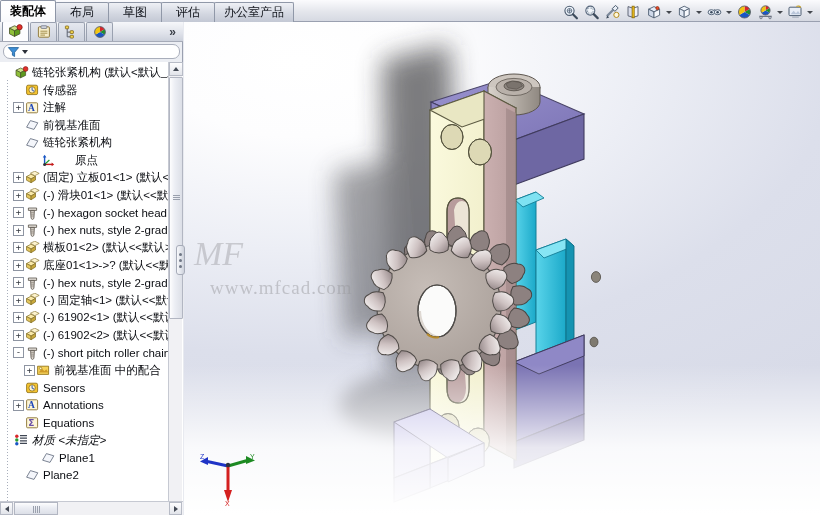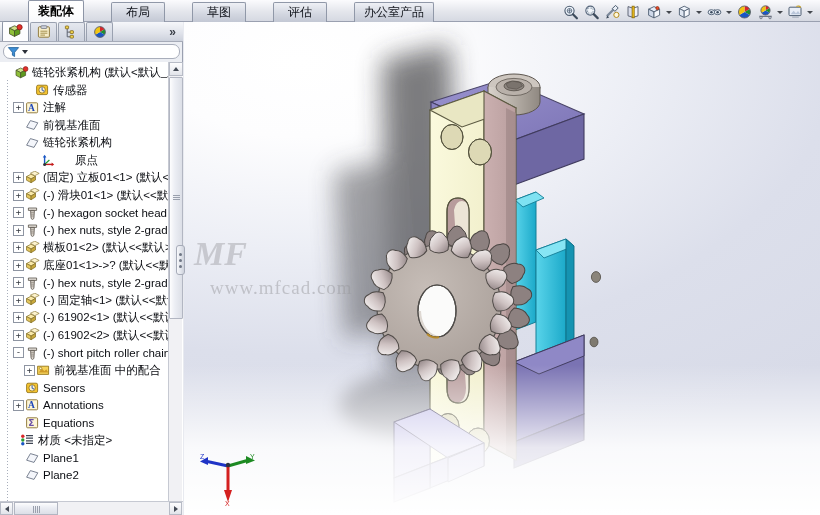--- a/index.html
+++ b/index.html
@@ -21,21 +21,20 @@
   .tabstrip { position:absolute; left:0; top:0; height:22px; display:flex; align-items:flex-end; }
   .tab {
     height:20px; min-width:54px; padding:0 9px;
     display:flex; align-items:center; justify-content:center;
     font-size:12px; color:#10131a;
     background: linear-gradient(#eef0f5,#d2d6e0 60%,#c3c8d4);
     border:1px solid #9098a8; border-bottom:none;
     margin-right:-1px;
     border-radius:2px 2px 0 0;
     white-space:nowrap;
-    margin-left:28px;
   }
   .tab.active {
     background: linear-gradient(#ffffff,#fdfdfe 60%,#f7f8fb);
     color:#000; font-weight:bold;
     border-color:#8d95a6; height:22px;
     position:relative; z-index:3;
   }
 
   
   .toolgroup { position:absolute; right:6px; top:2px; height:20px; display:flex; align-items:center; gap:1px; }
@@ -151,21 +150,21 @@
     background:linear-gradient(to bottom, rgba(255,255,255,0) 0%, rgba(255,255,255,.85) 55%, #ffffff 100%);
   }
   .scene { position:absolute; left:0; top:0; width:636px; height:493px; }
 
   .watermark {
     position:absolute; left:10px; top:205px; width:430px; height:90px;
     z-index:6; pointer-events:none;
   }
   .wm-cn { font-size:40px; color:rgba(150,150,155,.40); font-weight:bold; letter-spacing:10px;
      font-family:"DejaVu Sans", sans-serif; }
-  .wm-mf { position:absolute; left:0; top:8px; font-size:34px; font-style:italic; font-weight:bold;
+  .wm-mf { position:absolute; left:0; top:8px; font-size:34px; font-style:italic; font-weight:normal;
      color:rgba(150,150,155,.42); font-family:"Liberation Serif",serif; }
   .wm-url { position:absolute; left:16px; top:50px; font-size:19px; color:rgba(150,150,155,.48);
      font-family:"Liberation Serif", serif; letter-spacing:1px; }
 
   .triad { position:absolute; left:14px; bottom:8px; width:60px; height:55px; z-index:7;}
 </style>
 </head>
 <body>
 
 <div id="app">
@@ -338,21 +337,21 @@
           <div class="trow" style="padding-left: 2px;">
             <span class="expander"></span>
             <span class="ico"><svg width="15" height="14" viewBox="0 0 15 14">
                 <path d="M2 4.2l4.6-2.2 5 2.2-5 2.4z" fill="#cfe08a" stroke="#46512a" stroke-width=".7"></path>
                 <path d="M2 4.2v5.2l4.6 2.4V6.6z" fill="#8fbf3a" stroke="#46512a" stroke-width=".7"></path>
                 <path d="M11.6 4.2v5.2l-5 2.4V6.6z" fill="#5e9a1e" stroke="#46512a" stroke-width=".7"></path>
                 <circle cx="11.6" cy="3" r="2.4" fill="#e2302b" stroke="#7d1410" stroke-width=".6"></circle>
               </svg></span>
             <span class="lbl" style="font-weight: normal;">链轮张紧机构  (默认&lt;默认_显示状</span>
           </div>
-          <div class="trow" style="padding-left: 23px;">
+          <div class="trow" style="padding-left: 13px;">
             <span class="expander"></span>
             <span class="ico"><svg width="15" height="14" viewBox="0 0 15 14">
                 <rect x="1.6" y="2.2" width="11" height="9.4" rx="1.5" fill="#f5c430" stroke="#8a6a0d" stroke-width=".8"></rect>
                 <circle cx="7.1" cy="6.9" r="3.2" fill="#fdf3cd" stroke="#8a6a0d" stroke-width=".8"></circle>
                 <path d="M7.1 4.2v2.7l2 1.4" stroke="#4a6ab5" stroke-width="1.1" fill="none"></path>
               </svg></span>
             <span class="lbl">传感器</span>
           </div>
           <div class="trow" style="padding-left: 13px;">
             <span class="expander box">+</span>
@@ -521,31 +520,31 @@
             <span class="lbl">Annotations</span>
           </div>
           <div class="trow" style="padding-left: 13px;">
             <span class="expander"></span>
             <span class="ico"><svg width="15" height="14" viewBox="0 0 15 14">
                 <rect x="1.6" y="1.8" width="11" height="10" rx="1" fill="#fdf6d8" stroke="#8a7231" stroke-width=".9"></rect>
                 <text x="3.2" y="10.2" font-size="9" font-weight="bold" fill="#6a4fa8" font-family="DejaVu Sans, sans-serif">Σ</text>
               </svg></span>
             <span class="lbl">Equations</span>
           </div>
-          <div class="trow" style="padding-left: 8px;">
+          <div class="trow" style="padding-left: 2px; font-style: italic;">
             <span class="expander"></span>
             <span class="ico"><svg width="15" height="14" viewBox="0 0 15 14">
                 <circle cx="2.8" cy="3.2" r="1.7" fill="#d9272a"></circle>
                 <circle cx="2.8" cy="7" r="1.7" fill="#2a9c33"></circle>
                 <circle cx="2.8" cy="10.8" r="1.7" fill="#1a56c4"></circle>
                 <path d="M6 2.6h7M6 5.2h7M6 7.8h7M6 10.4h7" stroke="#3f4654" stroke-width="1.2"></path>
               </svg></span>
             <span class="lbl">材质 &lt;未指定&gt;</span>
           </div>
-          <div class="trow" style="padding-left: 13px;">
+          <div class="trow" style="padding-left: 29px;">
             <span class="expander"></span>
             <span class="ico"><svg width="15" height="14" viewBox="0 0 15 14">
                 <path d="M1.6 9.2L5.4 2.6l7.4 2.2-3.8 6.6z" fill="#f4f6fb" stroke="#6d7687" stroke-width=".9"></path>
               </svg></span>
             <span class="lbl">Plane1</span>
           </div>
           <div class="trow" style="padding-left: 13px; text-align: right;">
             <span class="expander"></span>
             <span class="ico"><svg width="15" height="14" viewBox="0 0 15 14">
                 <path d="M1.6 9.2L5.4 2.6l7.4 2.2-3.8 6.6z" fill="#f4f6fb" stroke="#6d7687" stroke-width=".9"></path>

